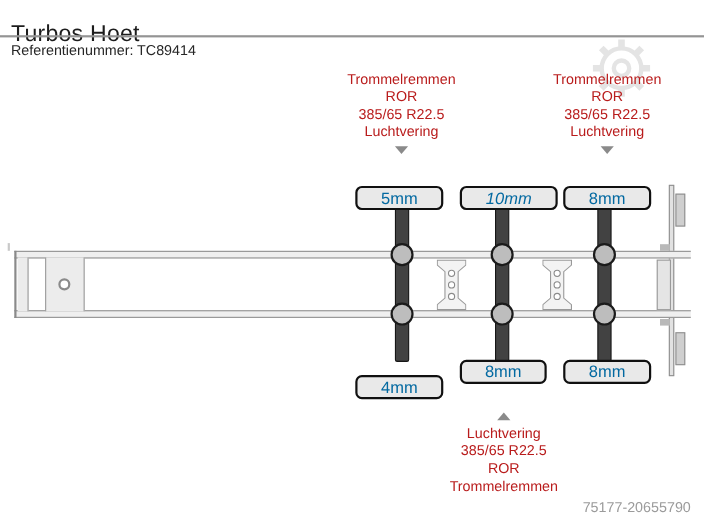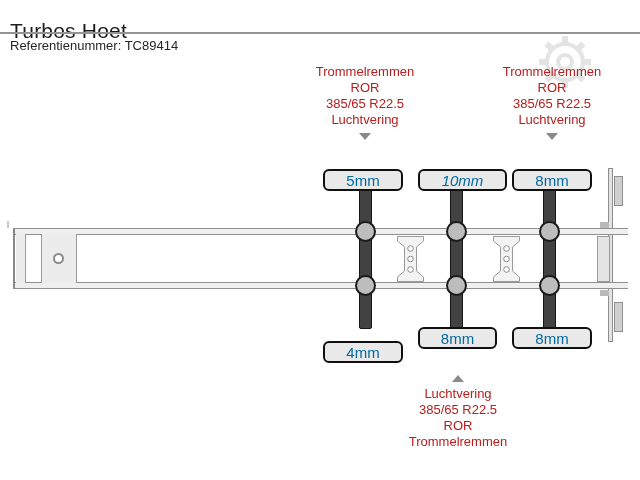--- a/index.html
+++ b/index.html
@@ -136,14 +136,15 @@
   </div>
 
   <div class="abs specblock" style="left:378px;top:375px;">
     <div class="tri-up"></div>
     <div>Luchtvering</div>
     <div>385/65 R22.5</div>
     <div>ROR</div>
     <div>Trommelremmen</div>
   </div>
 
+  <div class="abs listingid">75177-20655790</div>
 
 </div>
 
 </body></html>

